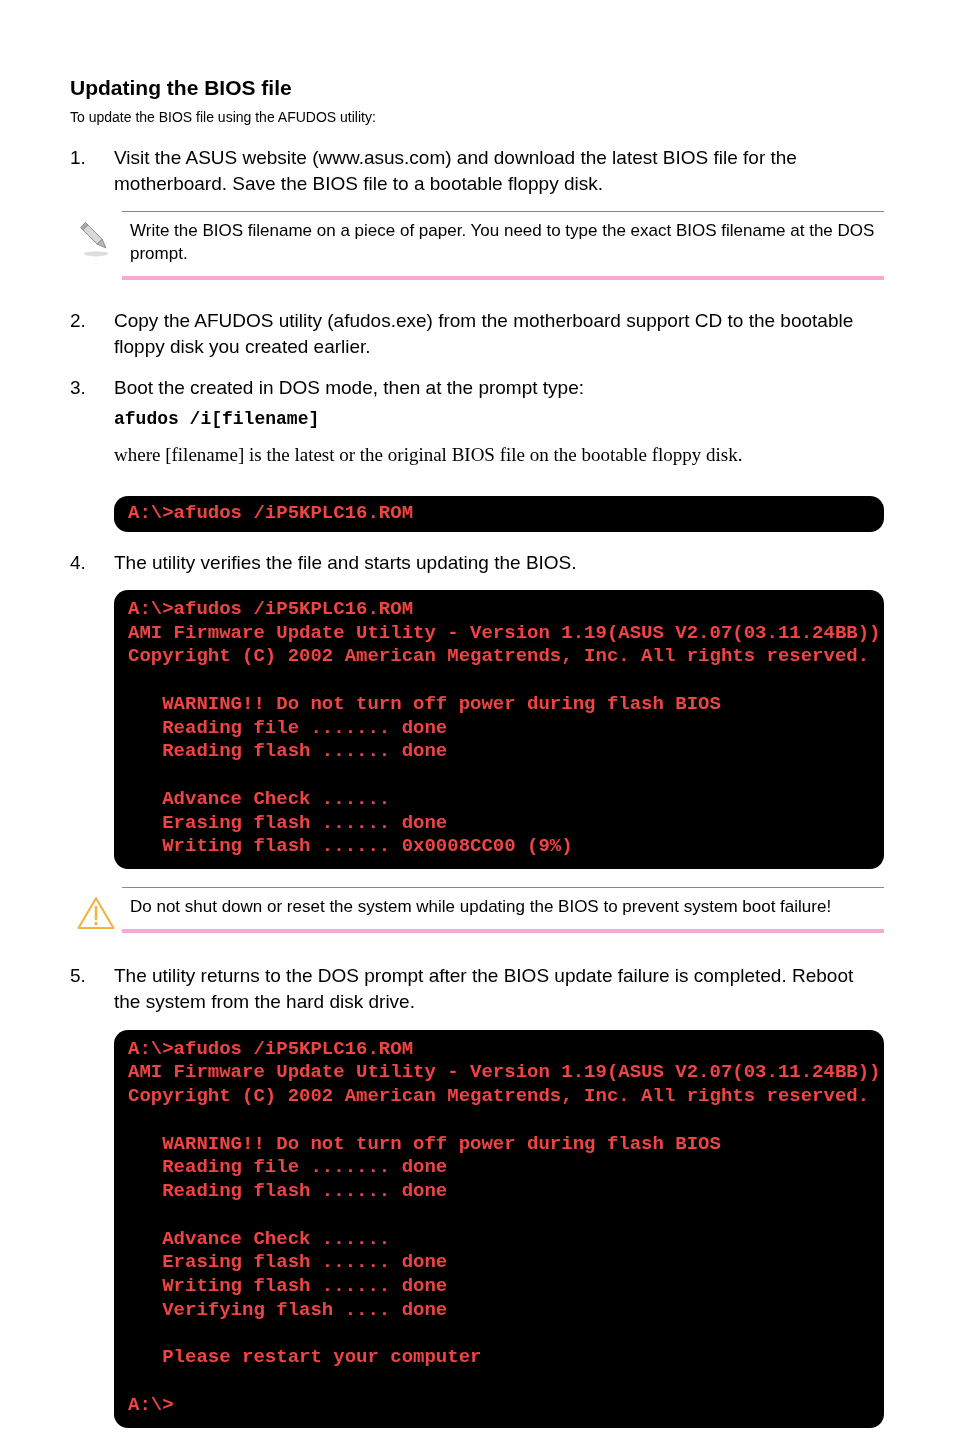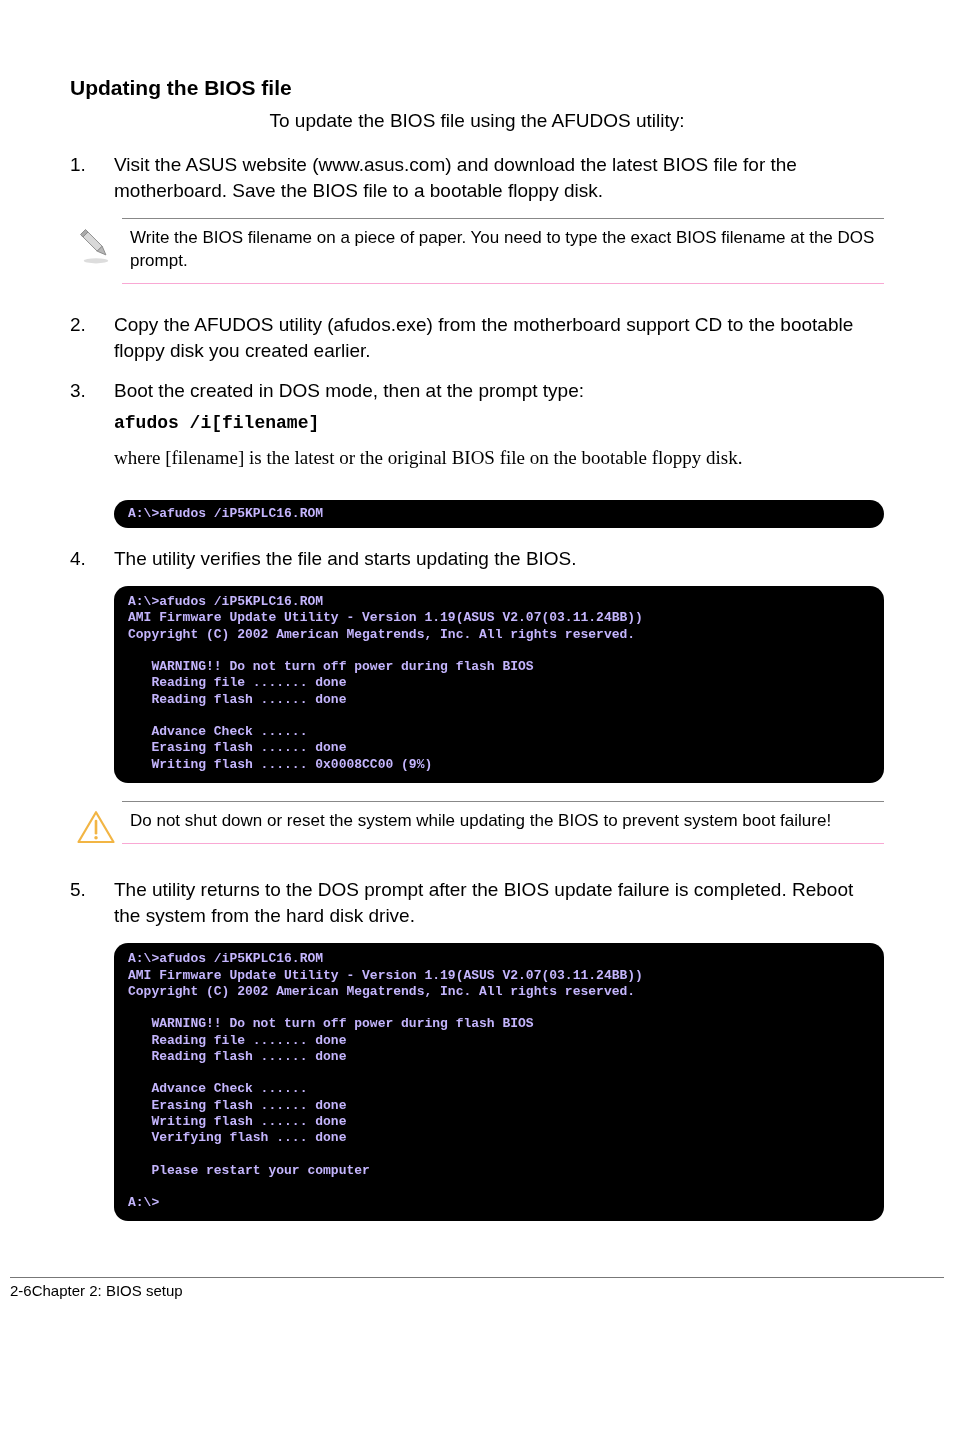--- a/index.html
+++ b/index.html
@@ -13,24 +13,23 @@
   .page {
     padding: 76px 70px 20px 70px;
     box-sizing: border-box;
   }
   h2.section-title {
     font-size: 21px;
     font-weight: bold;
     margin: 0 0 8px 0;
   }
   p.intro {
-    font-size: 19px;
+    font-size: 14px;
     margin: 0 0 18px 0;
     line-height: 1.35;
-    text-align: center;
   }
   ol.steps {
     list-style: none;
     padding: 0;
     margin: 0;
   }
   li.step {
     display: flex;
     font-size: 19px;
     line-height: 1.38;
@@ -51,42 +50,42 @@
   .note-icon {
     width: 52px;
     flex-shrink: 0;
     display: flex;
     justify-content: center;
     padding-top: 6px;
   }
   .note-lines {
     flex: 1;
     border-top: 1px solid #888;
-    border-bottom: 1px solid #f9a8d4;
+    border-bottom: 4px solid #f9a8d4;
     padding: 8px 0 10px 8px;
     font-size: 17px;
     line-height: 1.35;
   }
   .cmd {
     font-family: "Courier New", monospace;
     font-weight: bold;
     font-size: 18px;
     margin: 6px 0 10px 0;
   }
   .sub-para {
     font-size: 19px;
     line-height: 1.38;
     margin: 6px 0 14px 0;
     font-family: Liberation Serif, serif;
   }
   .terminal {
     background: #000;
-    color: #c4b5fd;
+    color: #ef4444;
     font-family: "Courier New", monospace;
-    font-size: 13px;
+    font-size: 19px;
     font-weight: bold;
     padding: 8px 14px 10px 14px;
     margin: 8px 0 18px 44px;
     white-space: pre;
     line-height: 1.25;
     border-radius: 14px;
   }
   .terminal.small {
     padding: 6px 14px;
   }

